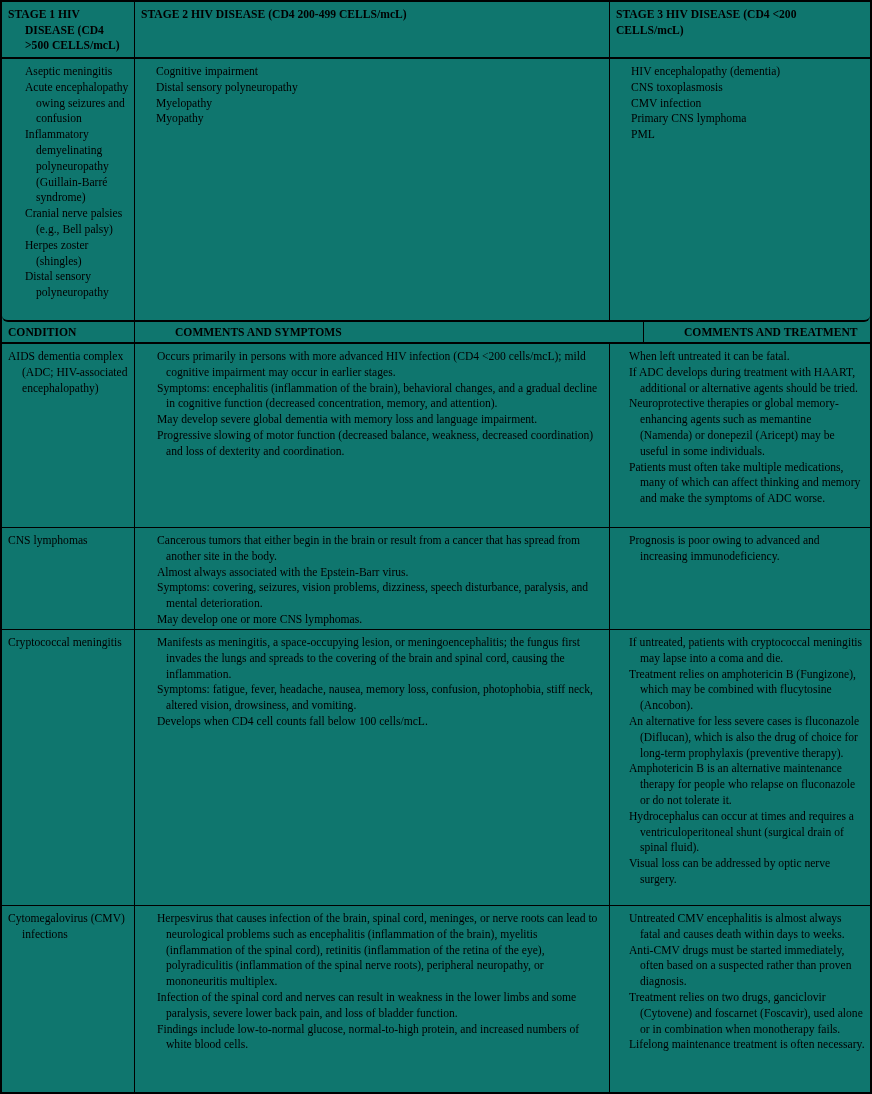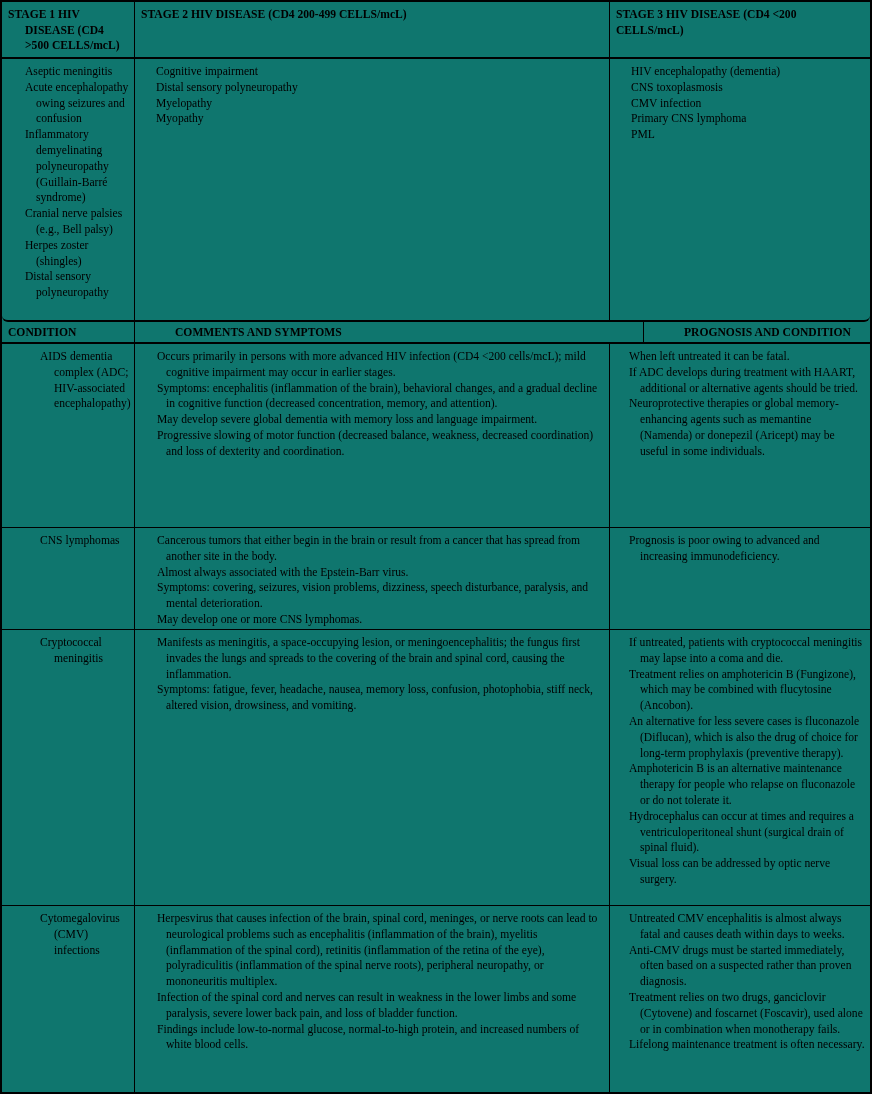--- a/index.html
+++ b/index.html
@@ -43,21 +43,21 @@
 
   .body-txt { font-size:11.6px; line-height:15.8px; }
 
   .list { padding-top:5px; padding-right:5px; }
   .c1.list { padding-left:23px; }
   .c2.list { padding-left:21px; }
   .c3.list { padding-left:21px; }
   .li { padding-left:11px; text-indent:-11px; }
 
   .condname { padding:5px 4px 0 6px; }
-  .condname .li { padding-left:14px; text-indent:-14px;margin-left:32px; }
+  .condname .li { padding-left:14px; text-indent:-14px; }
 
   .comments { padding:5px 8px 0 22px; }
   .comments .para { padding-left:9px; text-indent:-9px; }
 
   .prognosis { padding:5px 5px 0 19px; }
   .prognosis .para { padding-left:11px; text-indent:-11px; }
 </style>
 </head>
 <body>
 
@@ -89,37 +89,38 @@
       <div class="li">CNS toxoplasmosis</div>
       <div class="li">CMV infection</div>
       <div class="li">Primary CNS lymphoma</div>
       <div class="li">PML</div>
     </div>
   </div>
 
   <div class="row r-cond-head thick">
     <div class="c c1 head">CONDITION</div>
     <div class="c c2 head">COMMENTS AND SYMPTOMS</div>
-    <div class="c c3 head">PROGNOSIS AND CONDITION</div>
+    <div class="c c3 head">COMMENTS AND TREATMENT</div>
   </div>
 
   <div class="row r-adc">
     <div class="c c1 condname body-txt">
       <div class="li">AIDS dementia complex (ADC; HIV-associated encephalopathy)</div>
     </div>
     <div class="c c2 comments body-txt">
       <div class="para">Occurs primarily in persons with more advanced HIV infection (CD4 &lt;200 cells/mcL); mild cognitive impairment may occur in earlier stages.</div>
       <div class="para">Symptoms: encephalitis (inflammation of the brain), behavioral changes, and a gradual decline in cognitive function (decreased concentration, memory, and attention).</div>
       <div class="para">May develop severe global dementia with memory loss and language impairment.</div>
       <div class="para">Progressive slowing of motor function (decreased balance, weakness, decreased coordination) and loss of dexterity and coordination.</div>
     </div>
     <div class="c c3 prognosis body-txt">
       <div class="para">When left untreated it can be fatal.</div>
       <div class="para">If ADC develops during treatment with HAART, additional or alternative agents should be tried.</div>
       <div class="para">Neuroprotective therapies or global memory-enhancing agents such as memantine (Namenda) or donepezil (Aricept) may be useful in some individuals.</div>
+      <div class="para">Patients must often take multiple medications, many of which can affect thinking and memory and make the symptoms of ADC worse.</div>
     </div>
   </div>
 
   <div class="row r-cns">
     <div class="c c1 condname body-txt">
       <div class="li">CNS lymphomas</div>
     </div>
     <div class="c c2 comments body-txt">
       <div class="para">Cancerous tumors that either begin in the brain or result from a cancer that has spread from another site in the body.</div>
       <div class="para">Almost always associated with the Epstein-Barr virus.</div>
@@ -131,20 +132,21 @@
     </div>
   </div>
 
   <div class="row r-crypto">
     <div class="c c1 condname body-txt">
       <div class="li">Cryptococcal meningitis</div>
     </div>
     <div class="c c2 comments body-txt">
       <div class="para">Manifests as meningitis, a space-occupying lesion, or meningoencephalitis; the fungus first invades the lungs and spreads to the covering of the brain and spinal cord, causing the inflammation.</div>
       <div class="para">Symptoms: fatigue, fever, headache, nausea, memory loss, confusion, photophobia, stiff neck, altered vision, drowsiness, and vomiting.</div>
+      <div class="para">Develops when CD4 cell counts fall below 100 cells/mcL.</div>
     </div>
     <div class="c c3 prognosis body-txt">
       <div class="para">If untreated, patients with cryptococcal meningitis may lapse into a coma and die.</div>
       <div class="para">Treatment relies on amphotericin B (Fungizone), which may be combined with flucytosine (Ancobon).</div>
       <div class="para">An alternative for less severe cases is fluconazole (Diflucan), which is also the drug of choice for long-term prophylaxis (preventive therapy).</div>
       <div class="para">Amphotericin B is an alternative maintenance therapy for people who relapse on fluconazole or do not tolerate it.</div>
       <div class="para">Hydrocephalus can occur at times and requires a ventriculoperitoneal shunt (surgical drain of spinal fluid).</div>
       <div class="para">Visual loss can be addressed by optic nerve surgery.</div>
     </div>
   </div>

